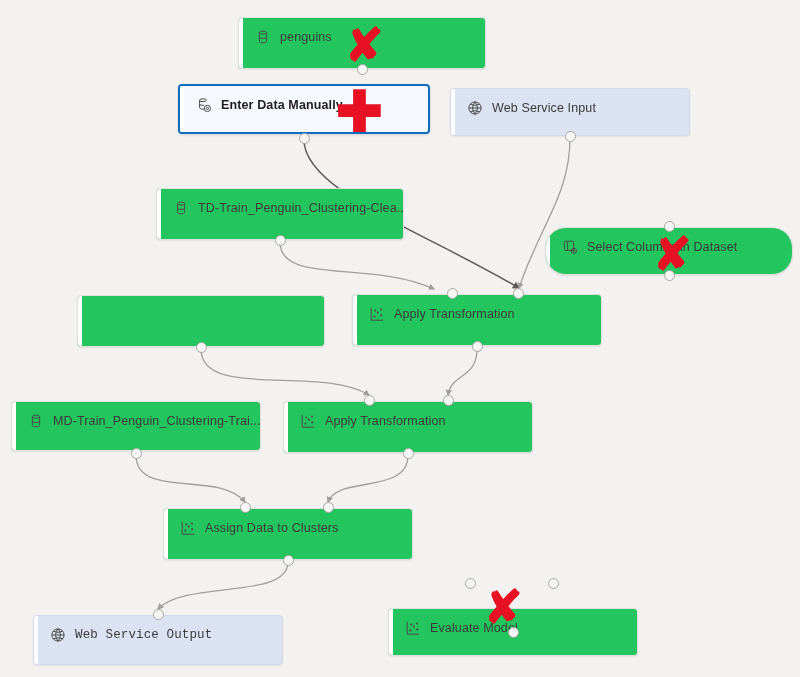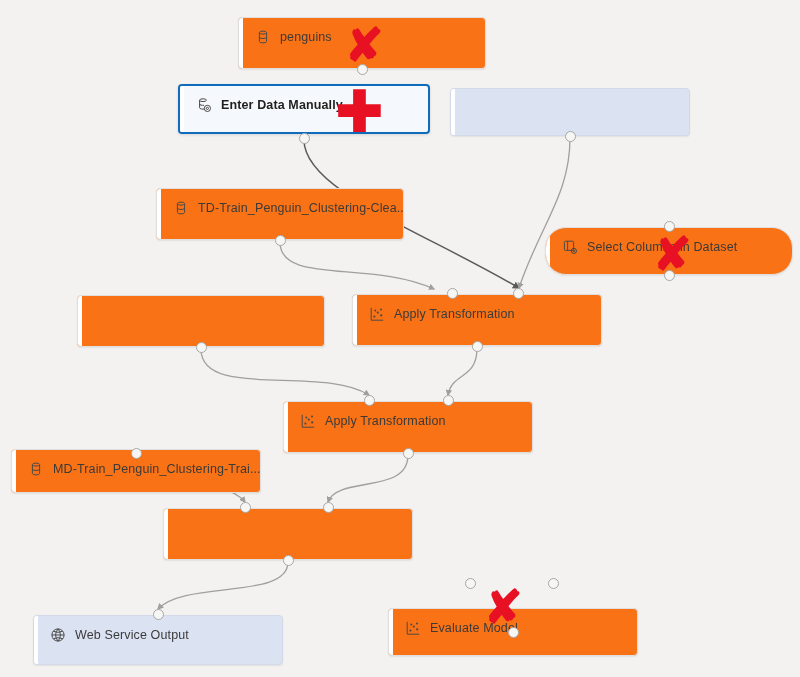--- a/index.html
+++ b/index.html
@@ -21,21 +21,21 @@
     top: 0;
     width: 800px;
     height: 677px;
     pointer-events: none;
   }
   .node {
     position: absolute;
     box-sizing: border-box;
     border: 1px solid #e1dfdd;
     border-radius: 4px;
-    background: #f97316;
+    background: #22c55e;
     box-shadow: 0 1px 2px rgba(0,0,0,0.07);
     overflow: hidden;
   }
   .node .accent {
     position: absolute;
     left: 0;
     top: 0;
     bottom: 0;
     width: 4px;
     background: #ffffff;
@@ -150,20 +150,30 @@
             <path d="M3.6 3.2 v7.6 a3.4 1.4 0 0 0 5.2 1.15"></path>
             <path d="M3.6 7 a3.4 1.4 0 0 0 4.4 1.3"></path>
             <circle cx="11.4" cy="11.4" r="3.1"></circle>
             <circle cx="11.4" cy="11.4" r="1.1"></circle>
           </svg>
           <span class="node-label">Enter Data Manually</span>
         </div>
       </div>
       <div class="node blue" style="left: 450px; top: 88px; width: 240px; height: 48px;">
         <div class="accent"></div>
+        <div class="node-body">
+          <svg viewBox="0 0 16 16" class="node-icon" fill="none" stroke="#4a4a48" stroke-width="1">
+            <circle cx="8" cy="8" r="6.1"></circle>
+            <path d="M1.9 8 h12.2"></path>
+            <path d="M8 1.9 a9 9 0 0 1 0 12.2 a9 9 0 0 1 0 -12.2"></path>
+            <path d="M3.3 4.3 a12 12 0 0 0 9.4 0"></path>
+            <path d="M3.3 11.7 a12 12 0 0 1 9.4 0"></path>
+          </svg>
+          <span class="node-label">Web Service Input</span>
+        </div>
       </div>
       <div class="node" style="left: 156px; top: 188px; width: 248px; height: 52px;">
         <div class="accent"></div>
         <div class="node-body">
           <svg viewBox="0 0 16 16" class="node-icon" fill="none" stroke="#4a4a48" stroke-width="1">
             <ellipse cx="8" cy="3.6" rx="3.6" ry="1.5"></ellipse>
             <path d="M4.4 3.6 v8.8 a3.6 1.5 0 0 0 7.2 0 v-8.8"></path>
             <path d="M4.4 8 a3.6 1.5 0 0 0 7.2 0"></path>
           </svg>
           <span class="node-label">TD-Train_Penguin_Clustering-Clea...</span>
@@ -191,21 +201,21 @@
             <path d="M2.2 1.8 v12.4 h12"></path>
             <circle cx="5.4" cy="10.6" r="1.1" fill="#4a4a48" stroke="none"></circle>
             <circle cx="8.8" cy="6.6" r="1.1" fill="#4a4a48" stroke="none"></circle>
             <circle cx="12.2" cy="9.4" r="1.1" fill="#4a4a48" stroke="none"></circle>
             <circle cx="6.3" cy="4.4" r="1.0" fill="#4a4a48" stroke="none"></circle>
             <circle cx="12.0" cy="3.6" r="1.0" fill="#4a4a48" stroke="none"></circle>
           </svg>
           <span class="node-label">Apply Transformation</span>
         </div>
       </div>
-      <div class="node" style="left: 11px; top: 401px; width: 250px; height: 44px; margin-top: 48px;">
+      <div class="node" style="left: 11px; top: 401px; width: 250px; height: 50px;">
         <div class="accent"></div>
         <div class="node-body">
           <svg viewBox="0 0 16 16" class="node-icon" fill="none" stroke="#4a4a48" stroke-width="1">
             <ellipse cx="8" cy="3.6" rx="3.6" ry="1.5"></ellipse>
             <path d="M4.4 3.6 v8.8 a3.6 1.5 0 0 0 7.2 0 v-8.8"></path>
             <path d="M4.4 8 a3.6 1.5 0 0 0 7.2 0"></path>
           </svg>
           <span class="node-label">MD-Train_Penguin_Clustering-Trai...</span>
         </div>
       </div>
@@ -218,36 +228,47 @@
             <circle cx="8.8" cy="6.6" r="1.1" fill="#4a4a48" stroke="none"></circle>
             <circle cx="12.2" cy="9.4" r="1.1" fill="#4a4a48" stroke="none"></circle>
             <circle cx="6.3" cy="4.4" r="1.0" fill="#4a4a48" stroke="none"></circle>
             <circle cx="12.0" cy="3.6" r="1.0" fill="#4a4a48" stroke="none"></circle>
           </svg>
           <span class="node-label">Apply Transformation</span>
         </div>
       </div>
       <div class="node" style="left: 163px; top: 508px; width: 250px; height: 52px;">
         <div class="accent"></div>
-      </div>
-      <div class="node" style="left: 388px; top: 584px; width: 250px; height: 48px; margin-top: 24px;">
-        <div class="accent"></div>
         <div class="node-body">
           <svg viewBox="0 0 16 16" class="node-icon" fill="none" stroke="#4a4a48" stroke-width="1">
             <path d="M2.2 1.8 v12.4 h12"></path>
             <circle cx="5.4" cy="10.6" r="1.1" fill="#4a4a48" stroke="none"></circle>
             <circle cx="8.8" cy="6.6" r="1.1" fill="#4a4a48" stroke="none"></circle>
             <circle cx="12.2" cy="9.4" r="1.1" fill="#4a4a48" stroke="none"></circle>
             <circle cx="6.3" cy="4.4" r="1.0" fill="#4a4a48" stroke="none"></circle>
             <circle cx="12.0" cy="3.6" r="1.0" fill="#4a4a48" stroke="none"></circle>
           </svg>
+          <span class="node-label">Assign Data to Clusters</span>
+        </div>
+      </div>
+      <div class="node" style="left: 388px; top: 584px; width: 250px; height: 48px; margin-top: 24px;">
+        <div class="accent"></div>
+        <div class="node-body">
+          <svg viewBox="0 0 16 16" class="node-icon" fill="none" stroke="#4a4a48" stroke-width="1">
+            <path d="M2.2 1.8 v12.4 h12"></path>
+            <circle cx="5.4" cy="10.6" r="1.1" fill="#4a4a48" stroke="none"></circle>
+            <circle cx="8.8" cy="6.6" r="1.1" fill="#4a4a48" stroke="none"></circle>
+            <circle cx="12.2" cy="9.4" r="1.1" fill="#4a4a48" stroke="none"></circle>
+            <circle cx="6.3" cy="4.4" r="1.0" fill="#4a4a48" stroke="none"></circle>
+            <circle cx="12.0" cy="3.6" r="1.0" fill="#4a4a48" stroke="none"></circle>
+          </svg>
           <span class="node-label">Evaluate Model</span>
         </div>
       </div>
-      <div class="node blue" style="left: 33px; top: 615px; width: 250px; height: 50px;">
+      <div class="node blue" style="left: 33px; top: 615px; width: 250px; height: 50px; font-family: Liberation Mono, monospace;">
         <div class="accent"></div>
         <div class="node-body">
           <svg viewBox="0 0 16 16" class="node-icon" fill="none" stroke="#4a4a48" stroke-width="1">
             <circle cx="8" cy="8" r="6.1"></circle>
             <path d="M1.9 8 h12.2"></path>
             <path d="M8 1.9 a9 9 0 0 1 0 12.2 a9 9 0 0 1 0 -12.2"></path>
             <path d="M3.3 4.3 a12 12 0 0 0 9.4 0"></path>
             <path d="M3.3 11.7 a12 12 0 0 1 9.4 0"></path>
           </svg>
           <span class="node-label">Web Service Output</span>

